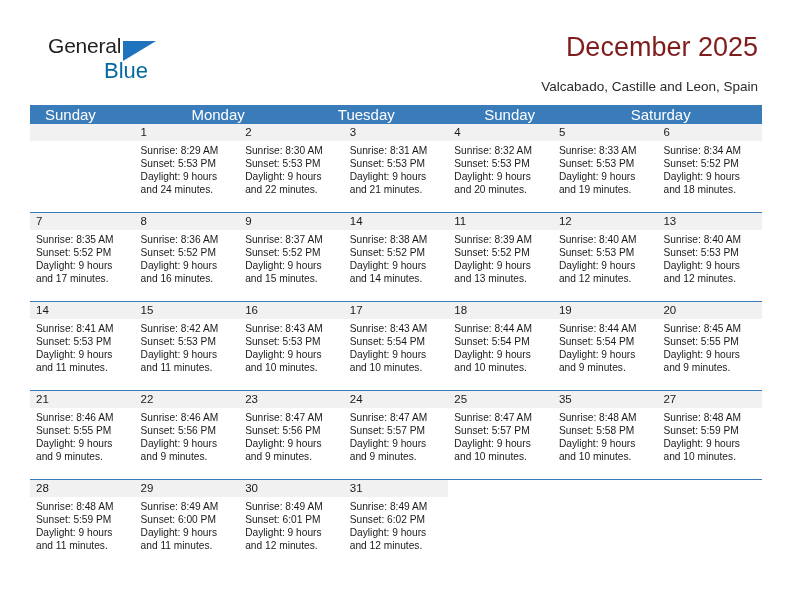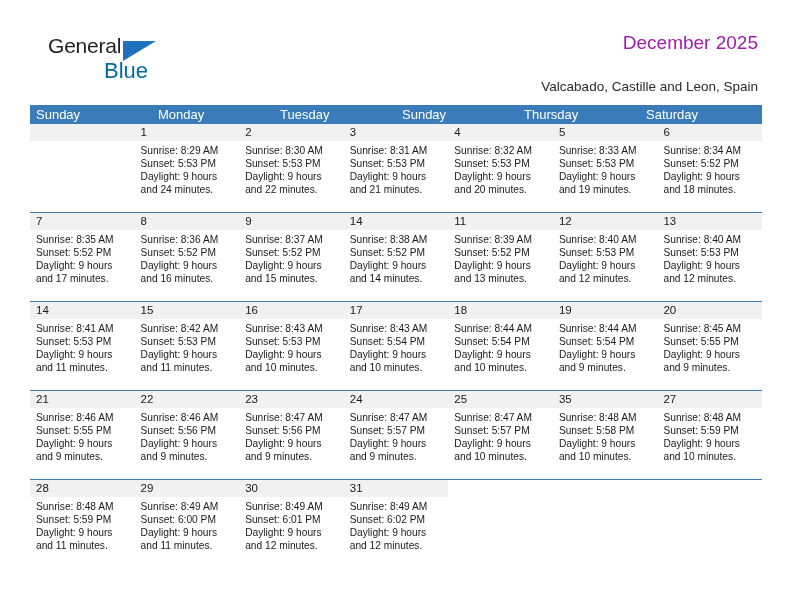--- a/index.html
+++ b/index.html
@@ -60,22 +60,22 @@
     left: 56px;
     top: 24px;
     font-size: 22px;
     color: #0369a1;
     font-family: "Liberation Sans", sans-serif;
   }
   .title {
     position: absolute;
     right: 34px;
     top: 32px;
-    font-size: 19px;
-    color: #a21caf;
+    font-size: 27px;
+    color: #7f1d1d;
     text-align: right;
     white-space: nowrap;
     font-weight: normal;
   }
   .subtitle {
     position: absolute;
     right: 34px;
     top: 79px;
     font-size: 13.5px;
     color: #2b2b2b;
@@ -91,23 +91,23 @@
     width: 732px;
   }
   .weekday-header {
     display: flex;
     background: #3a7cba;
     height: 19px;
   }
   .weekday {
     flex: 1 1 0;
     color: #ffffff;
-    font-size: 13px;
+    font-size: 15px;
     line-height: 19px;
-    padding-left: 6px;
+    padding-left: 15px;
     box-sizing: border-box;
     white-space: nowrap;
   }
 
   .week {
     position: relative;
     margin-top: 9px;
     border-top: 1.5px solid #3a7cba;
   }
   .week:first-of-type {
@@ -165,21 +165,20 @@
     <div class="title">December 2025</div>
     <div class="subtitle">Valcabado, Castille and Leon, Spain</div>
   </div>
 
   <div class="calendar">
     <div class="weekday-header" id="weekday-header">
         <div class="weekday">Sunday</div>
         <div class="weekday">Monday</div>
         <div class="weekday">Tuesday</div>
         <div class="weekday">Sunday</div>
-        <div class="weekday">Thursday</div>
         <div class="weekday">Saturday</div>
       </div>
     <div id="weeks-container">
         <div class="week">
           <div class="week-cells">
             <div class="daycell empty">
               <div class="daynum"></div>
               <div class="dayinfo"></div>
             </div>
             <div class="daycell">

